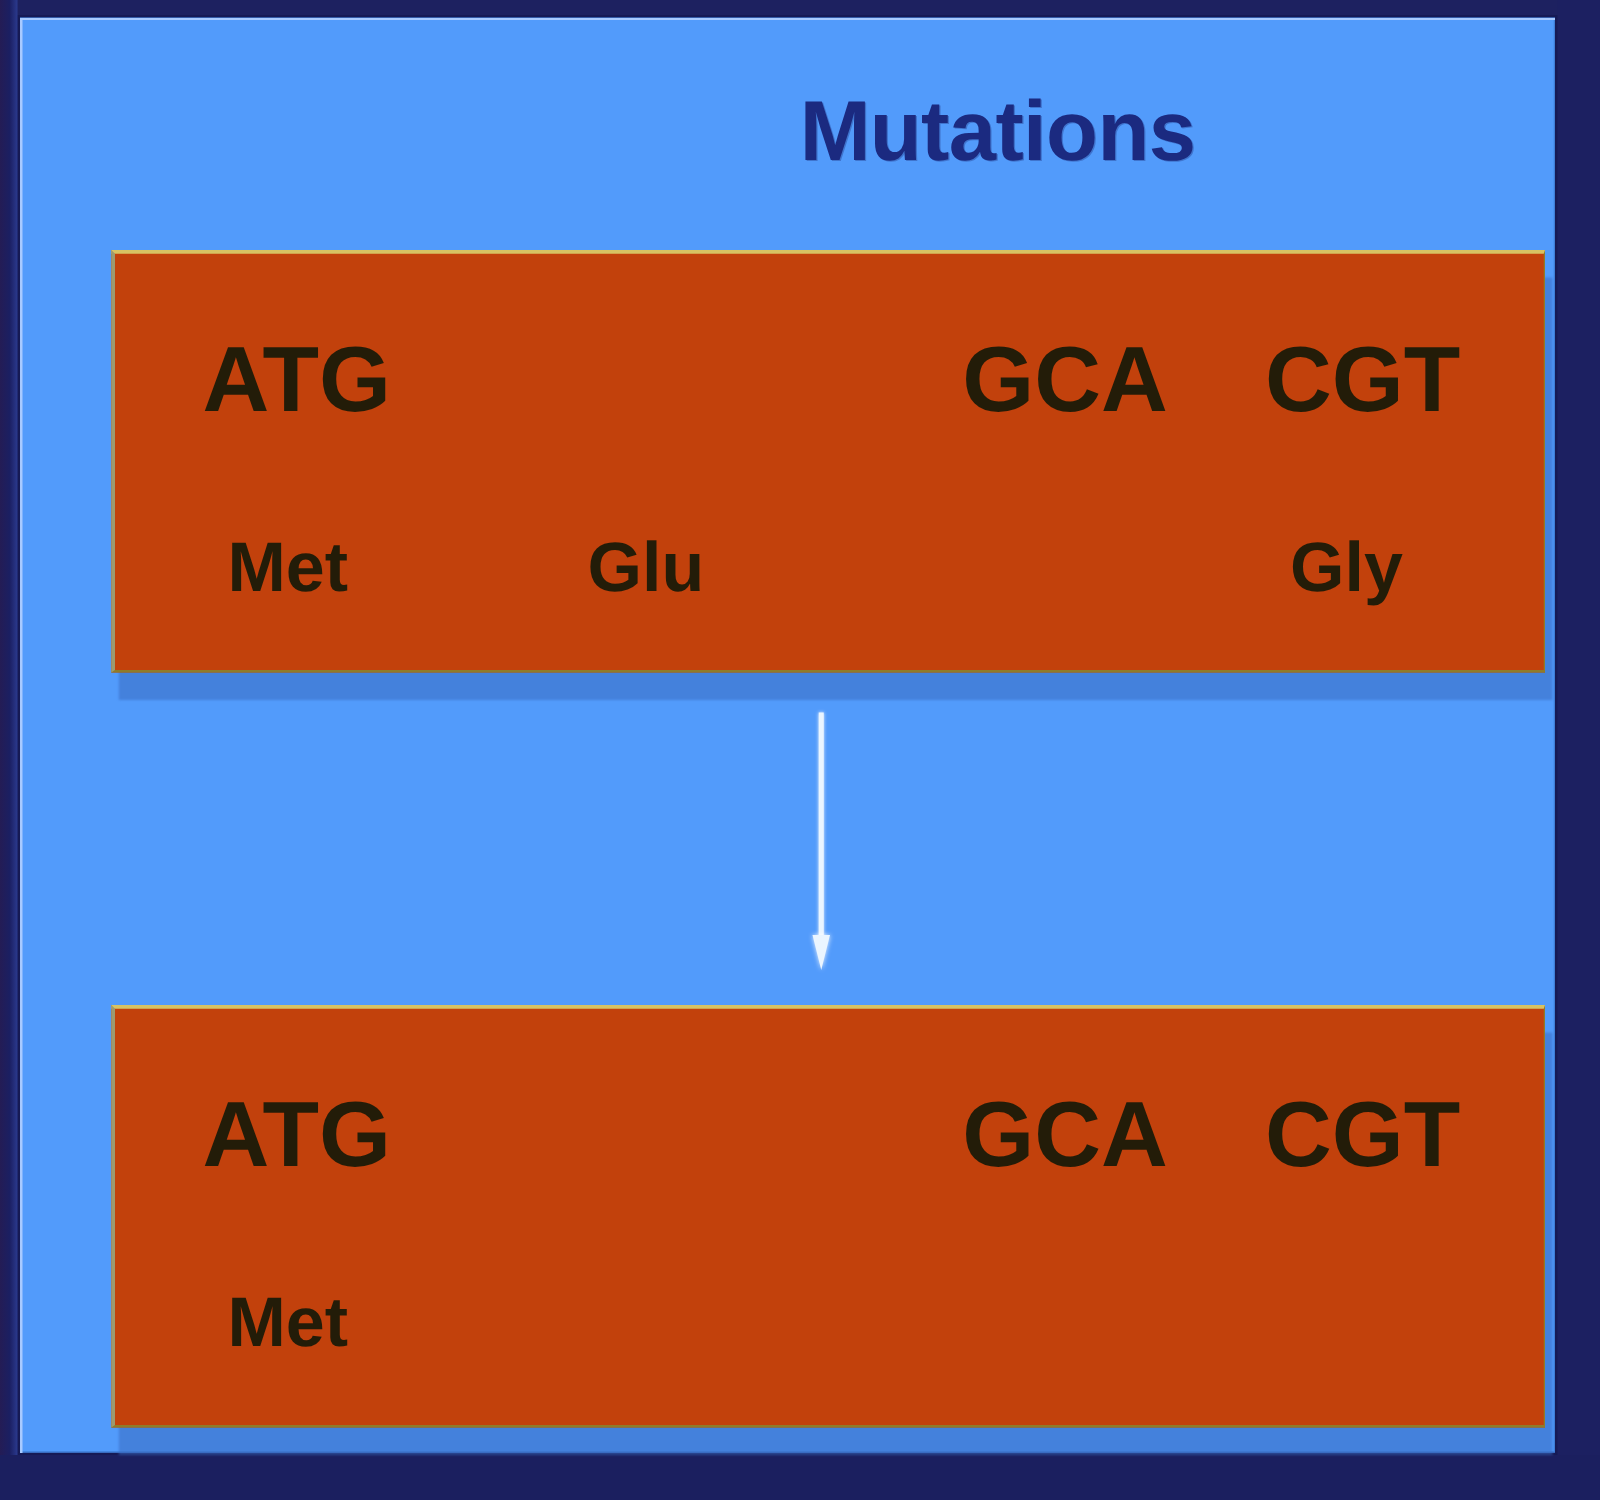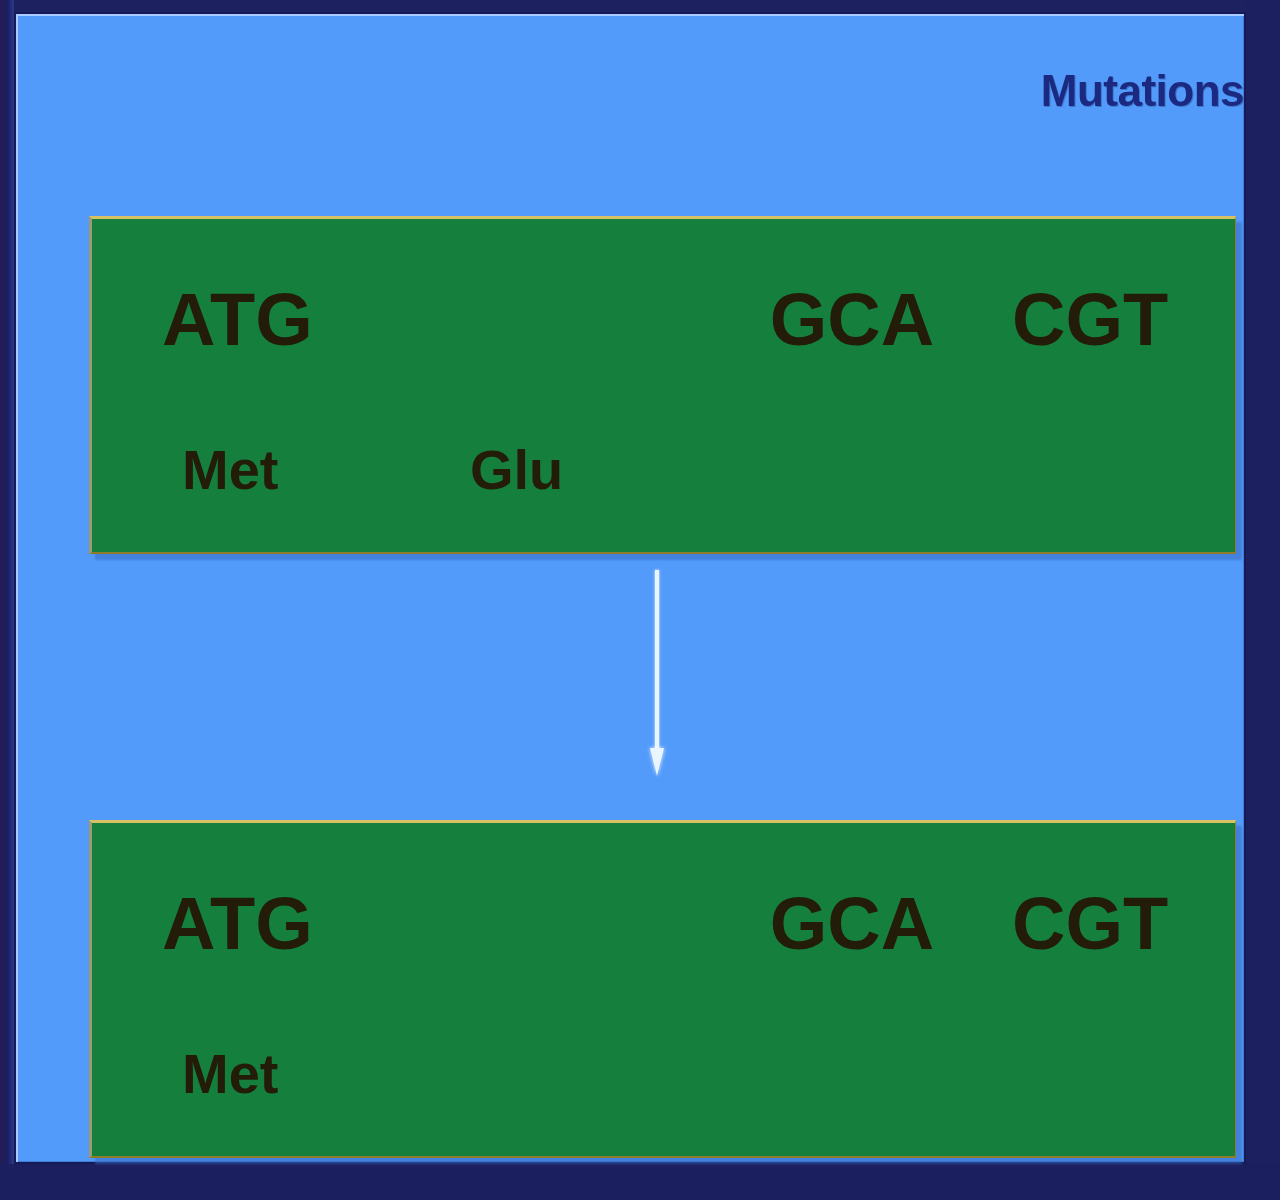--- a/index.html
+++ b/index.html
@@ -72,25 +72,25 @@
     opacity: 0.35;
     white-space: nowrap;
     pointer-events: none;
   }
 
   .title {
     position: absolute;
     left: 0;
     top: 52px;
     width: 1228px;
-    text-align: right;
+    text-align: center;
     padding-left: 336px;
     box-sizing: border-box;
     color: #1b2a80;
-    font-size: 44px;
+    font-size: 68px;
     font-weight: bold;
     letter-spacing: -0.5px;
     text-shadow: 1px 1px 0 rgba(30,44,120,0.35);
   }
 
   
   .panel-wrap {
     position: absolute;
     left: 57px;
   }
@@ -100,24 +100,24 @@
     top: 22px;
     width: 1147px;
     height: 338px;
     background: #3a6cc4;
     opacity: 0.55;
     filter: blur(1px);
   }
   .panel {
     position: absolute;
     left: 16px;
-    top: 16px;
+    top: 0px;
     width: 1147px;
     height: 338px;
-    background: #15803d;
+    background: #c2410c;
     border-top: 3px solid #d7c263;
     border-left: 3px solid #9c9a70;
     border-right: 1px solid #8e7c2a;
     border-bottom: 2px solid #8e7c2a;
     box-sizing: border-box;
   }
   #panel-original { top: 186px; }
   #panel-mutated  { top: 790px; }
 
   .row {
@@ -213,20 +213,21 @@
             <span class="hl"></span><span>GCA</span>
           </div>
           <div class="cell c4">
             <span class="hl"></span><span>CGT</span>
           </div>
         </div>
 
         <div class="row row-acids">
           <div class="cell acid c1">Met</div>
           <div class="cell acid c2">Glu</div>
+          <div class="cell acid c4">Gly</div>
         </div>
 
       </div>
     </div>
 
     <div class="arrow">
       <div class="arrow-line"></div>
       <div class="arrow-head"></div>
     </div>
 

